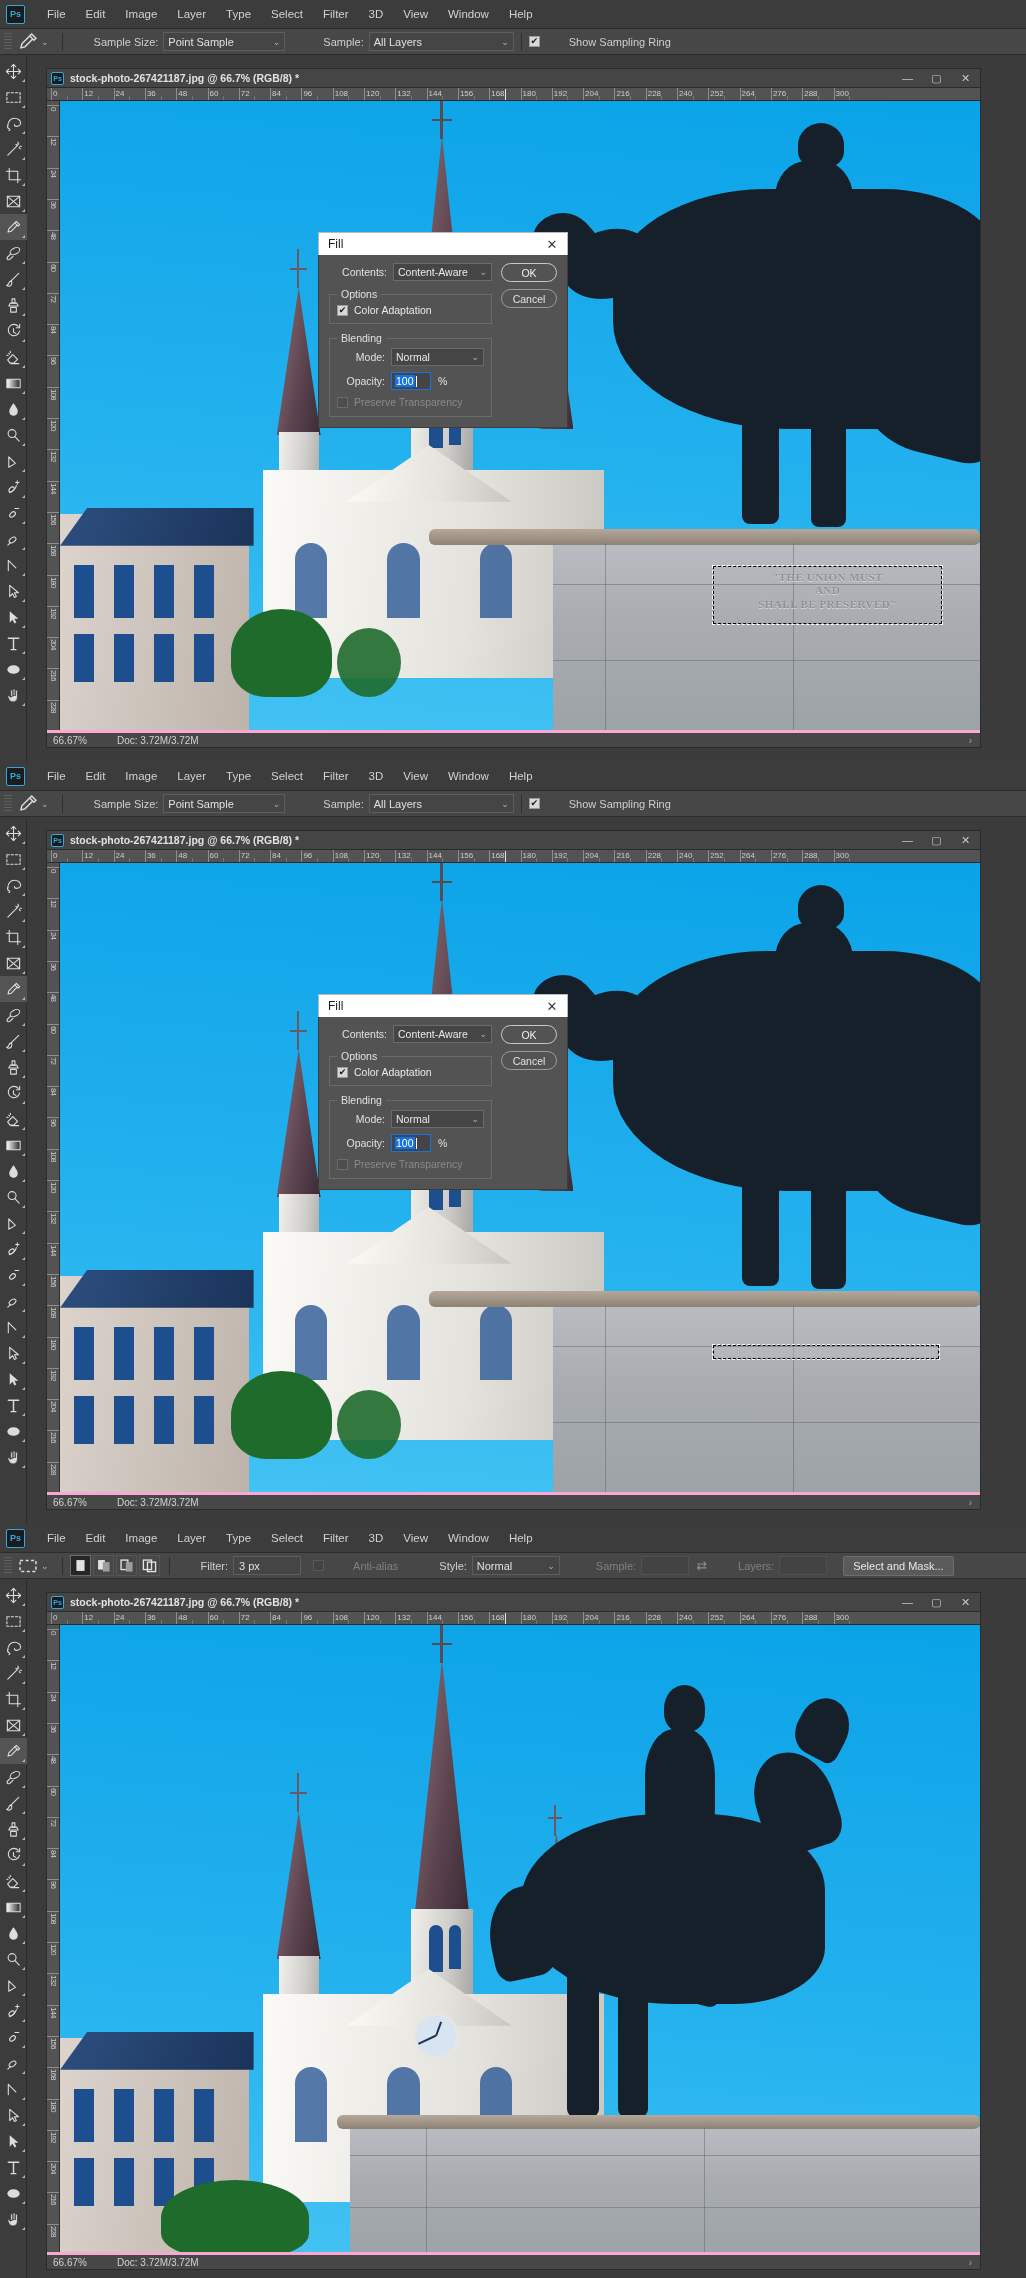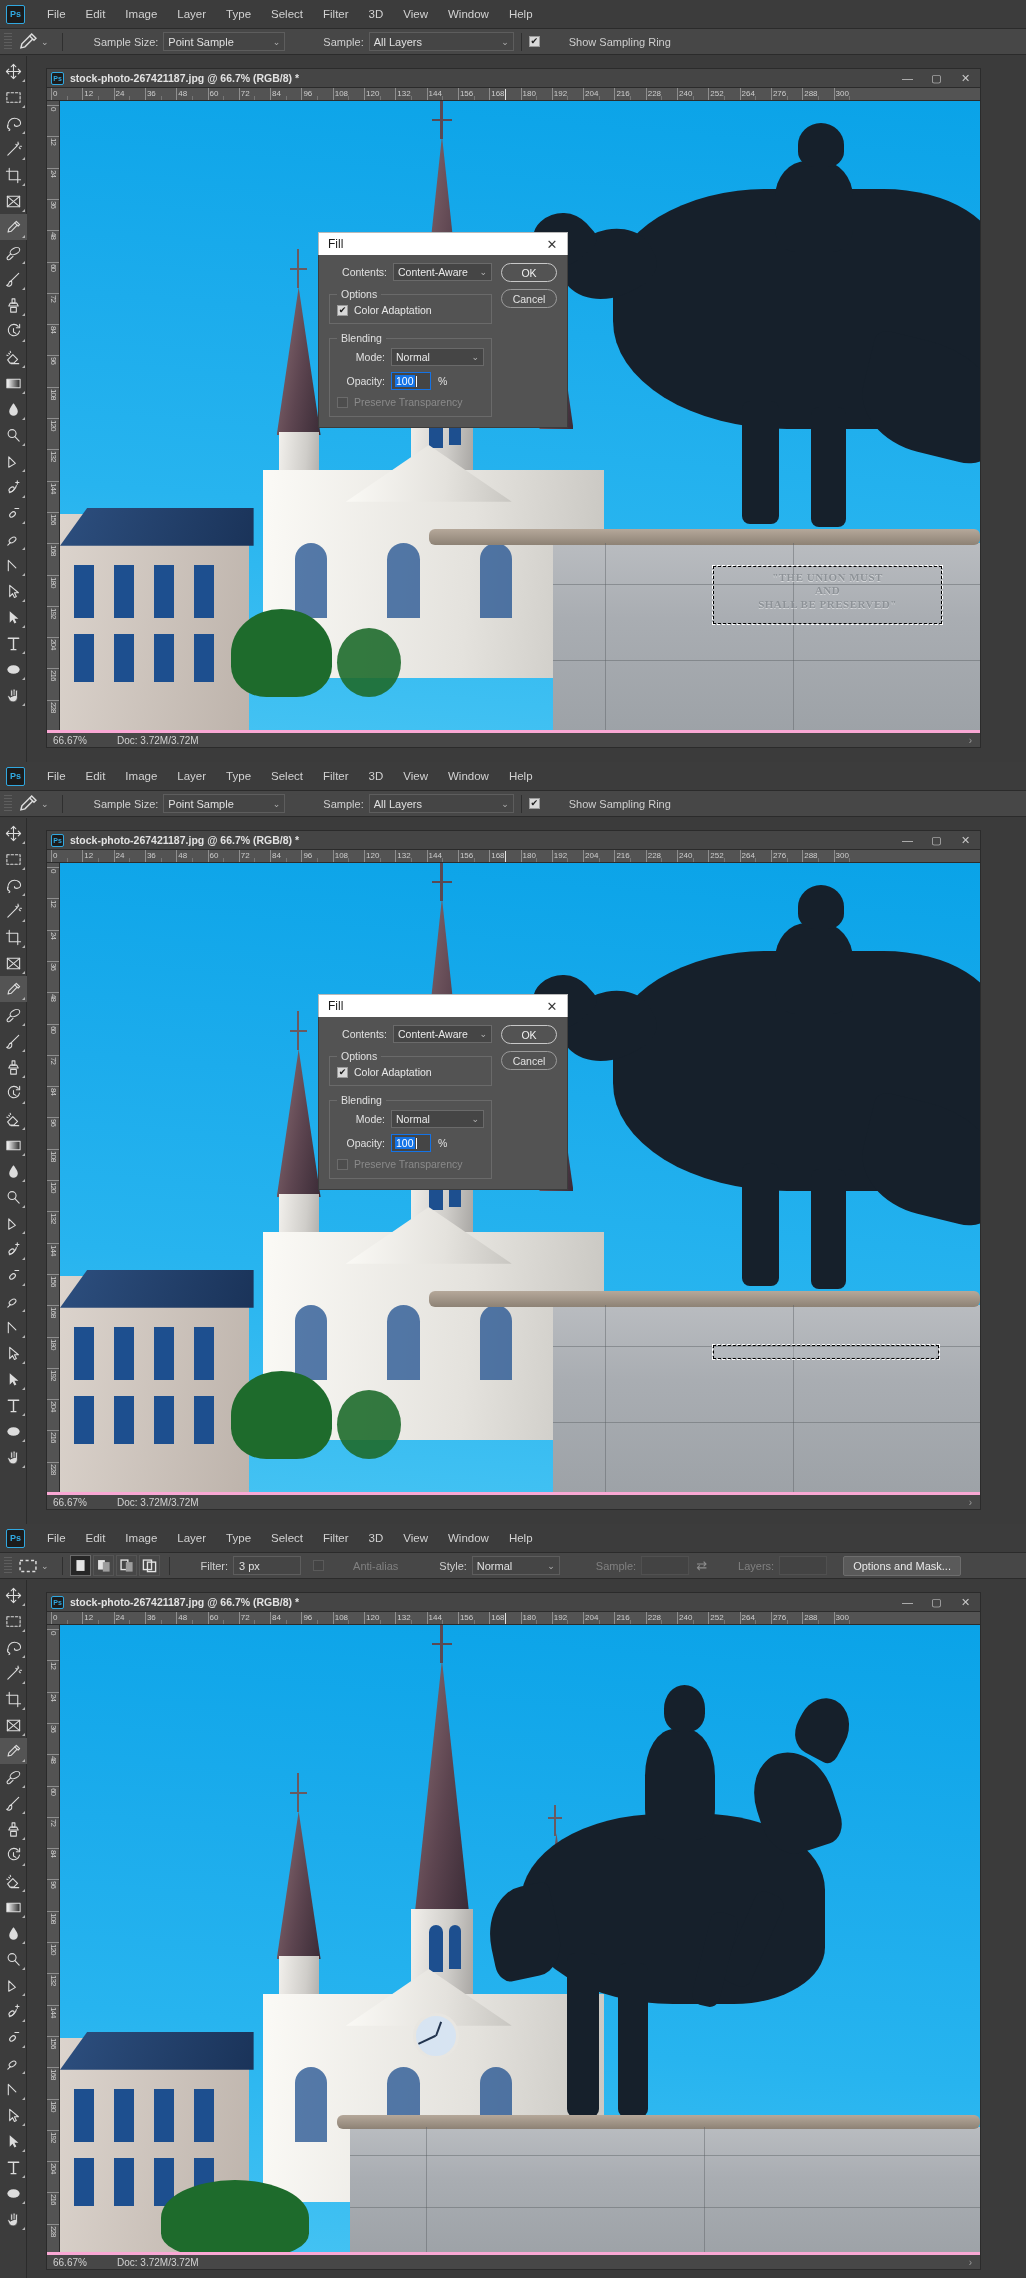--- a/index.html
+++ b/index.html
@@ -1544,21 +1544,21 @@
     <div class="ob-label" style="color:#808080">Sample:</div>
     <div class="ob-input dim" style="width:48px">
       <span></span>
     </div>
     <div class="swapicon">⇄</div>
     <div class="ob-label" style="color:#808080">Layers:</div>
     <div class="ob-input dim" style="width:48px">
       <span></span>
     </div>
     <div style="width:16px"></div>
-    <div class="ob-btn">Options and Mask...</div>
+    <div class="ob-btn">Select and Mask...</div>
   </div>
 
   <div class="toolbar" style="top:56px;height:698px">
       <div class="tool">
         <span style="display:flex">
           <svg viewBox="0 0 18 18" fill="none" stroke="#dcdcdc" stroke-width="1.15" stroke-linecap="round" stroke-linejoin="round">
             <defs>
               <linearGradient id="gr">
                 <stop offset="0" stop-color="#ffffff"></stop>
                 <stop offset="1" stop-color="#262626"></stop>

